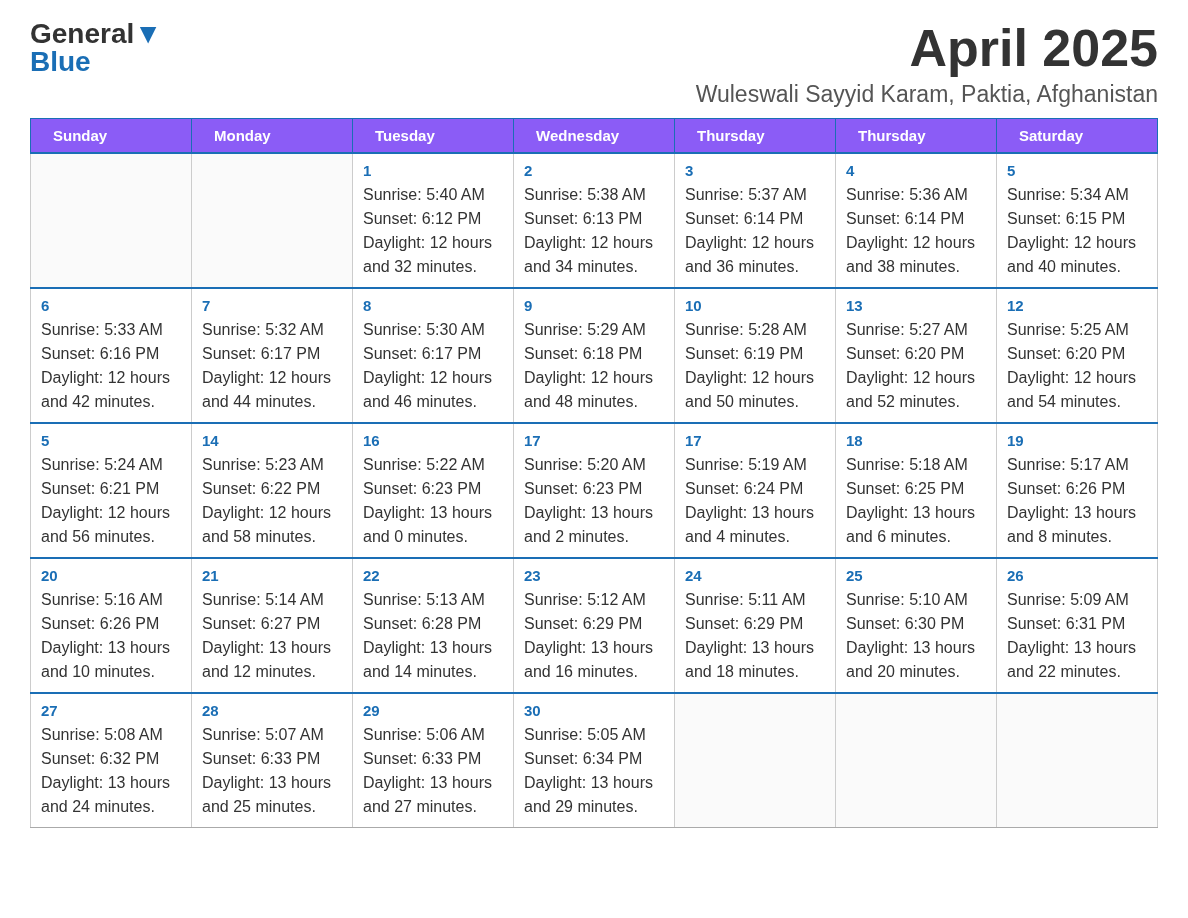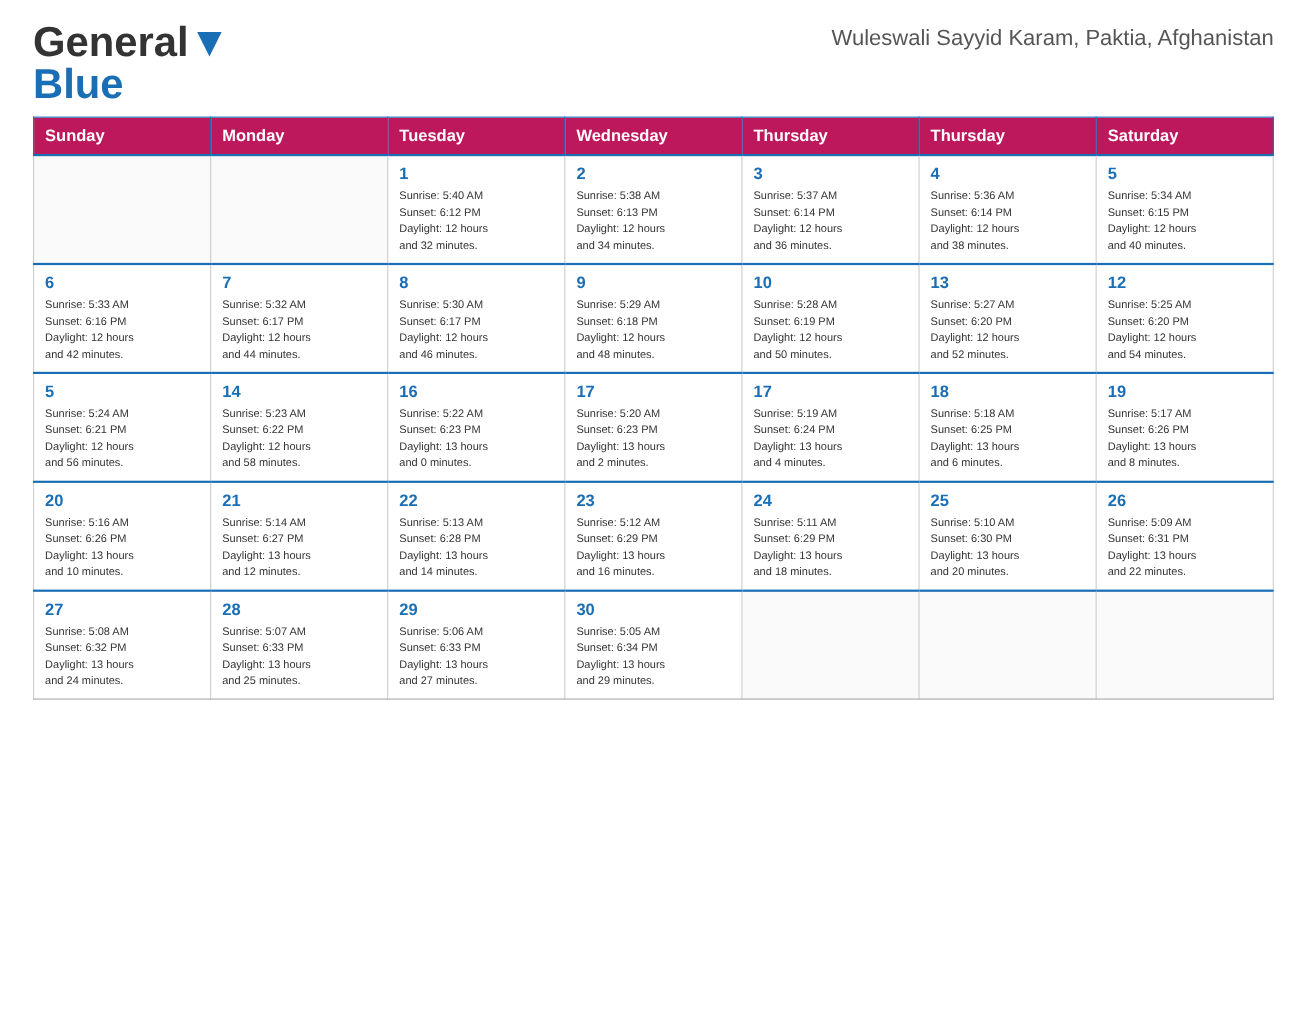--- a/index.html
+++ b/index.html
@@ -16,53 +16,53 @@
       justify-content: space-between;
       align-items: flex-start;
       margin-bottom: 10px;
     }
     .logo {
       display: flex;
       flex-direction: column;
       align-items: flex-start;
     }
     .logo-text {
-      font-size: 38px;
+      font-size: 28px;
       font-weight: bold;
       color: #333;
       line-height: 1;
     }
     .logo-text span {
       color: #1a6eb5;
     }
     .title-block {
       text-align: right;
     }
     .month-title {
       font-size: 52px;
       font-weight: bold;
       color: #333;
       line-height: 1.1;
     }
     .location-title {
-      font-size: 20px;
+      font-size: 23px;
       color: #555;
       margin-top: 4px;
     }
     .calendar {
       width: 100%;
       border-collapse: collapse;
       margin-top: 10px;
     }
     .calendar th {
-      background: #be185d;
+      background: #8b5cf6;
       color: #fff;
       font-size: 15px;
       font-weight: bold;
-      padding: 8px 10px;
+      padding: 8px 22px;
       text-align: left;
       border: 1px solid #1a6eb5;
     }
     .calendar td {
       vertical-align: top;
       padding: 8px 10px;
       border: 1px solid #ccc;
       width: 14.28%;
       min-height: 110px;
       font-size: 13px;
@@ -70,21 +70,21 @@
     }
     .day-num {
       font-size: 15px;
       font-weight: bold;
       color: #1a6eb5;
       display: block;
       margin-bottom: 4px;
     }
     .day-info {
       color: #333;
-      font-size: 10px;
+      font-size: 16px;
       line-height: 1.5;
     }
     .empty-cell {
       background: #fafafa;
     }
     .calendar tr td {
       border-bottom: 1px solid #aaa;
     }
     .calendar tbody tr:first-child td {
       border-top: 2px solid #1a6eb5;
@@ -96,20 +96,21 @@
 </head>
 <body>
 
 <div class="header">
   <div class="logo">
     <div class="logo-text">
       General<span>▼</span><br><span style="color:#1a6eb5;margin-top:41px;">Blue</span>
     </div>
   </div>
   <div class="title-block">
+    <div class="month-title">April 2025</div>
     <div class="location-title">Wuleswali Sayyid Karam, Paktia, Afghanistan</div>
   </div>
 </div>
 
 <table class="calendar">
   <thead>
     <tr>
     <th>Sunday</th>
         <th>Monday</th>
         <th>Tuesday</th>

